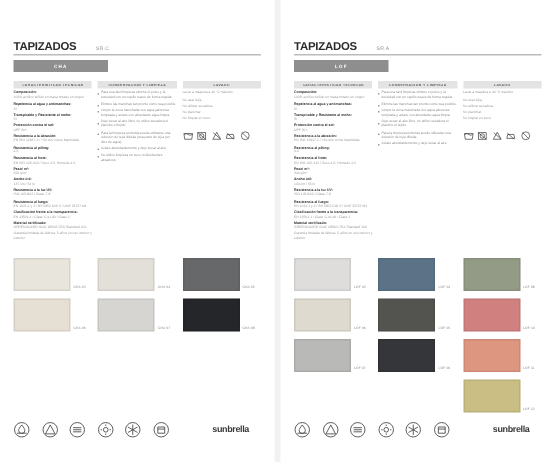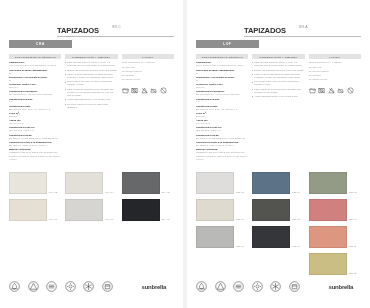--- a/index.html
+++ b/index.html
@@ -25,25 +25,24 @@
     height: 308px;
     background: #ffffff;
     padding: 26px 9px 6px 9px;
     display: flex;
     flex-direction: column;
   }
 
   
   .title-row {
     display: flex;
-    align-items: flex-start;
+    align-items: flex-end;
     gap: 13px;
     padding-bottom: 1px;
     border-bottom: 0.7px solid #bcbcbc;
-    margin-left: 48px;
   }
   .title-main {
     font-size: 7.6px;
     font-weight: bold;
     letter-spacing: -0.15px;
     color: #2b2b2b;
   }
   .title-sub {
     font-size: 3.4px;
     color: #8e8e8e;

